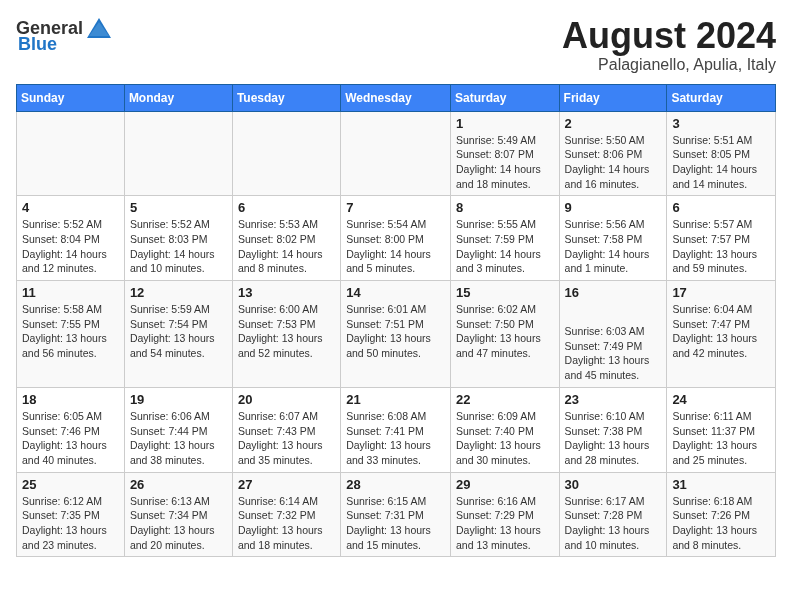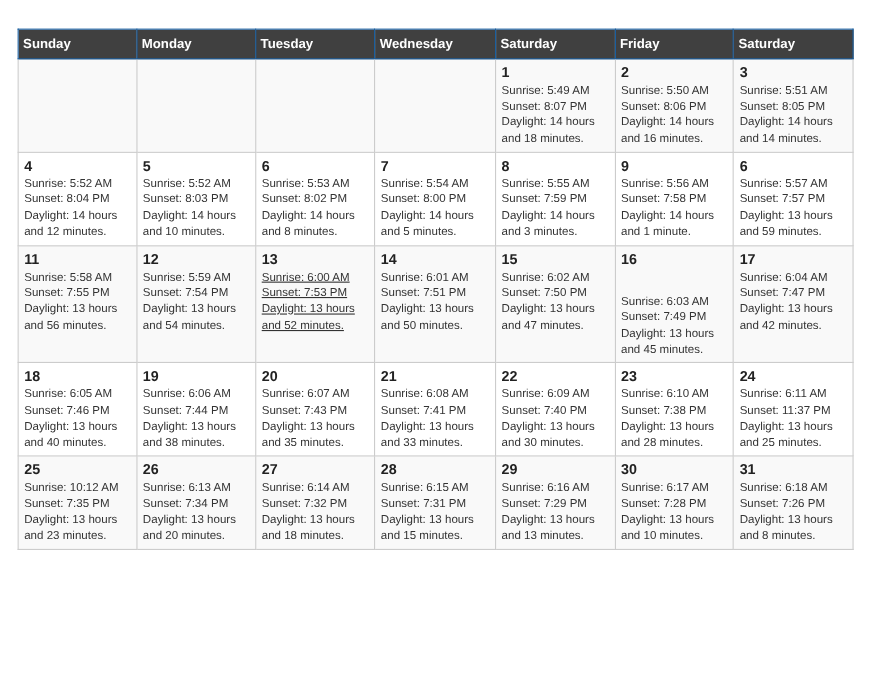--- a/index.html
+++ b/index.html
@@ -48,21 +48,21 @@
       font-size: 16px;
       font-weight: normal;
       color: #444;
     }
     table {
       width: 100%;
       border-collapse: collapse;
       font-size: 11px;
     }
     thead tr th {
-      background-color: #404040;
+      background-color: #3b82f6;
       color: #fff;
       padding: 6px 4px;
       text-align: left;
       font-size: 12px;
       border: 1px solid #1a5fa0;
     }
     tbody tr td {
       border: 1px solid #ccc;
       vertical-align: top;
       padding: 4px 5px;
@@ -86,20 +86,36 @@
       line-height: 1.4;
     }
     td.empty {
       background: #fff;
     }
   </style>
 </head>
 <body>
 
 <div class="header">
+  <div class="logo">
+    <div style="display:flex;flex-direction:column;align-items:flex-start;">
+      <div style="display:flex;align-items:center;">
+        <span class="logo-text-general">General</span>
+        <svg class="logo-icon" viewBox="0 0 28 24" xmlns="http://www.w3.org/2000/svg">
+          <polygon points="14,2 26,22 2,22" fill="#2176c7"></polygon>
+          <polygon points="14,6 24,20 4,20" fill="#5aa0e0" opacity="0.5"></polygon>
+        </svg>
+      </div>
+      <span class="logo-text-blue" style="margin-top:-6px;margin-left:2px;">Blue</span>
+    </div>
+  </div>
+  <div class="title-block">
+    <h1>August 2024</h1>
+    <h2>Palagianello, Apulia, Italy</h2>
+  </div>
 </div>
 
 <table>
   <thead>
     <tr>
     <th>Sunday</th>
         <th>Monday</th>
         <th>Tuesday</th>
         <th>Wednesday</th>
         <th>Saturday</th>
@@ -196,21 +212,21 @@
         </td>
         <td>
           <span class="day-number">12</span>
           <div class="day-info" style="white-space: pre-line;">Sunrise: 5:59 AM
 Sunset: 7:54 PM
 Daylight: 13 hours
 and 54 minutes.</div>
         </td>
         <td>
           <span class="day-number">13</span>
-          <div class="day-info" style="white-space: pre-line; text-decoration: underline;">Sunrise: 6:00 AM
+          <div class="day-info" style="white-space: pre-line;">Sunrise: 6:00 AM
 Sunset: 7:53 PM
 Daylight: 13 hours
 and 52 minutes.</div>
         </td>
         <td>
           <span class="day-number">14</span>
           <div class="day-info" style="white-space: pre-line;">Sunrise: 6:01 AM
 Sunset: 7:51 PM
 Daylight: 13 hours
 and 50 minutes.</div>
@@ -284,21 +300,21 @@
           <span class="day-number">24</span>
           <div class="day-info" style="white-space: pre-line;">Sunrise: 6:11 AM
 Sunset: 11:37 PM
 Daylight: 13 hours
 and 25 minutes.</div>
         </td>
       </tr>
       <tr>
         <td>
           <span class="day-number">25</span>
-          <div class="day-info" style="white-space: pre-line;">Sunrise: 10:12 AM
+          <div class="day-info" style="white-space: pre-line;">Sunrise: 6:12 AM
 Sunset: 7:35 PM
 Daylight: 13 hours
 and 23 minutes.</div>
         </td>
         <td>
           <span class="day-number">26</span>
           <div class="day-info" style="white-space: pre-line;">Sunrise: 6:13 AM
 Sunset: 7:34 PM
 Daylight: 13 hours
 and 20 minutes.</div>

